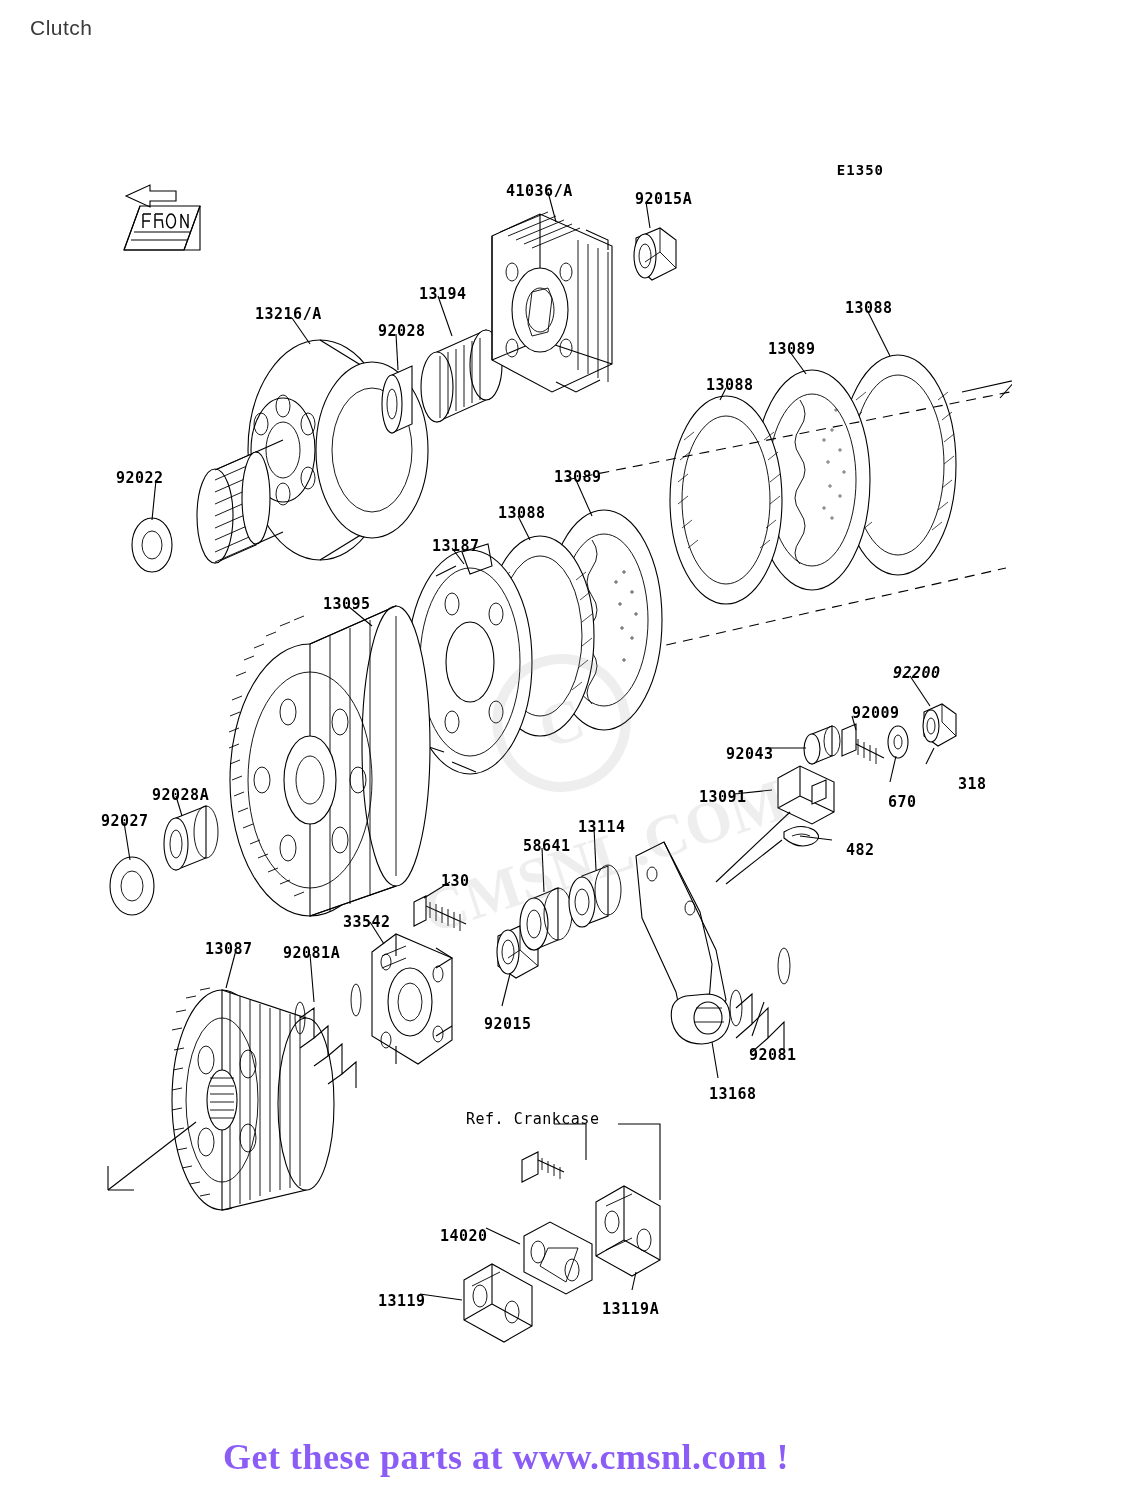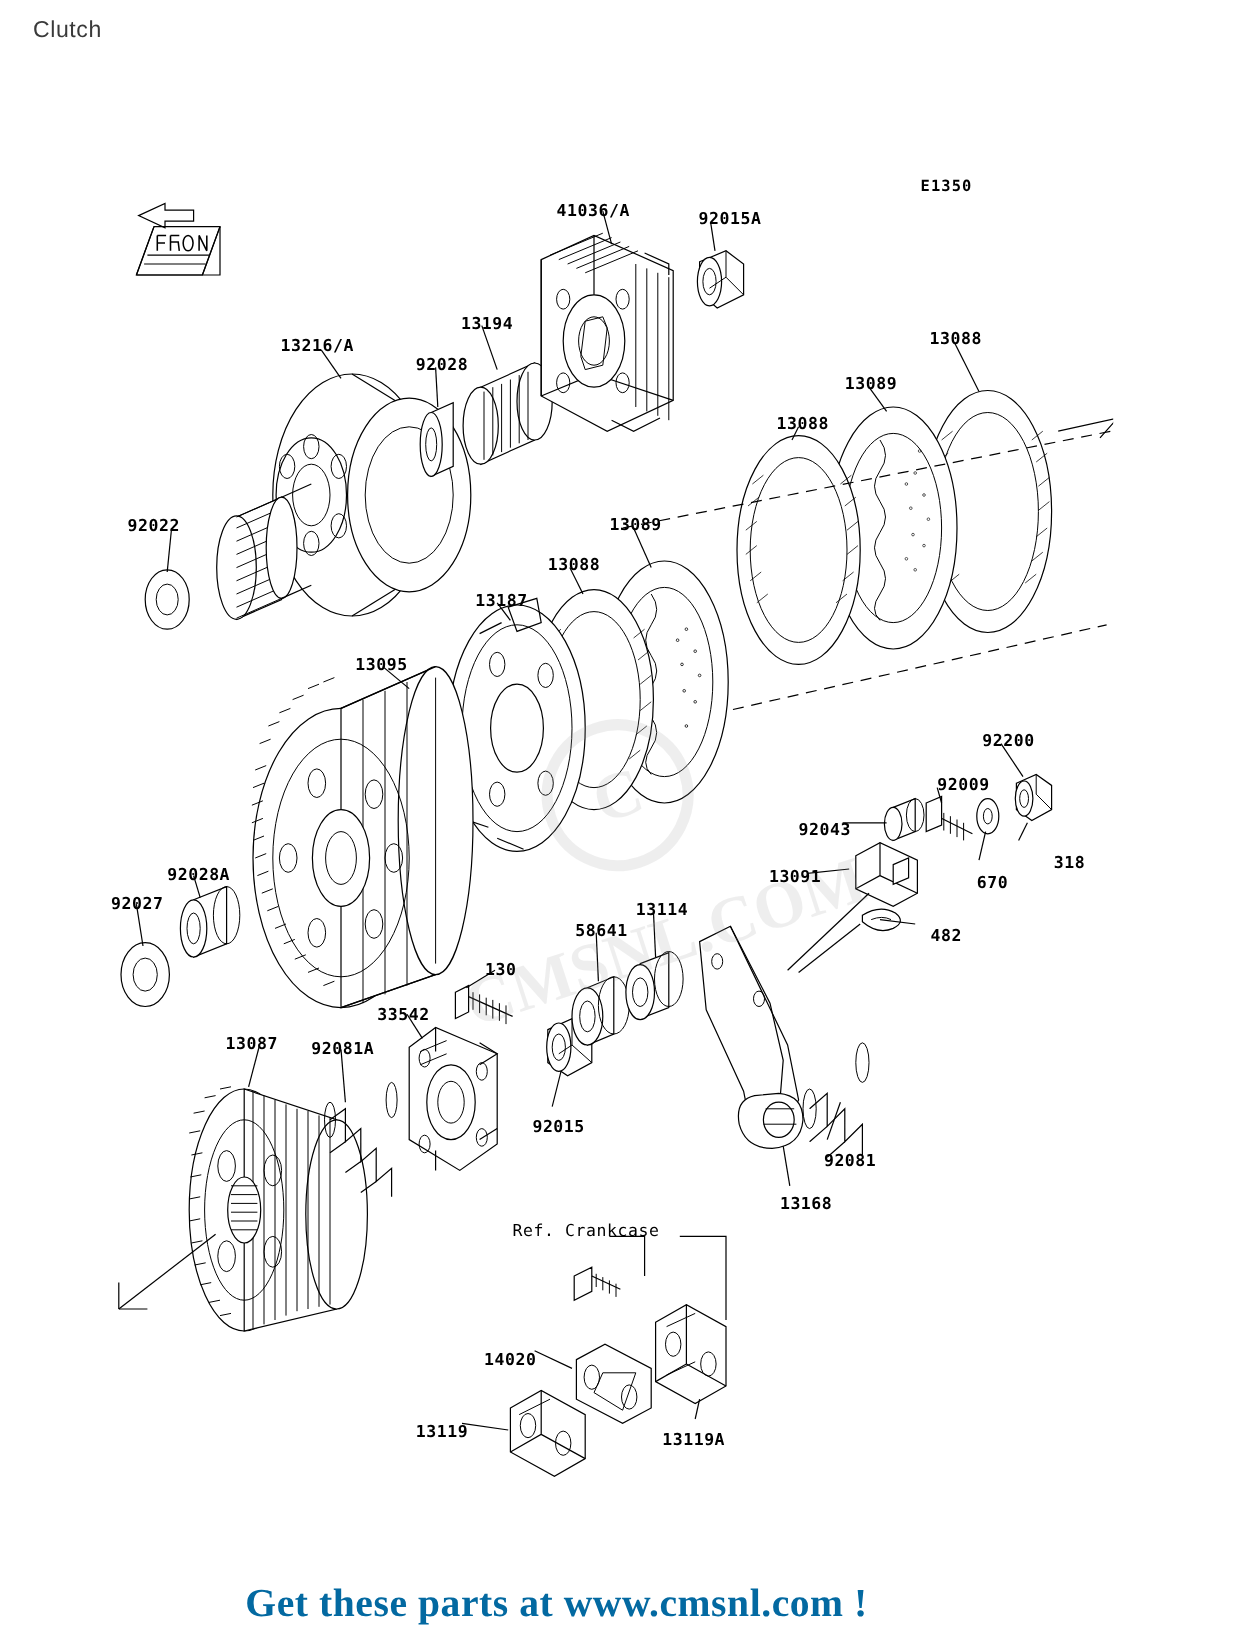--- a/index.html
+++ b/index.html
@@ -53,21 +53,21 @@
   }
   .footer {
     position: absolute;
     left: 0;
     right: 0;
     bottom: 22px;
     text-align: center;
     font-family: "Liberation Serif", serif;
     font-size: 36px;
     font-weight: bold;
-    color: #0369a1;
+    color: #8b5cf6;
     letter-spacing: 0.5px;
   }
   .watermark {
     position: absolute;
     left: 340px;
     top: 600px;
     width: 480px;
     height: 360px;
     pointer-events: none;
     opacity: 0.16;
@@ -528,21 +528,21 @@
       <div class="callout" style="left: 255px; top: 305px;">13216/A</div>
       <div class="callout" style="left: 378px; top: 322px;">92028</div>
       <div class="callout" style="left: 845px; top: 299px;">13088</div>
       <div class="callout" style="left: 768px; top: 340px;">13089</div>
       <div class="callout" style="left: 706px; top: 376px;">13088</div>
       <div class="callout" style="left: 116px; top: 469px;">92022</div>
       <div class="callout" style="left: 554px; top: 468px;">13089</div>
       <div class="callout" style="left: 498px; top: 504px;">13088</div>
       <div class="callout" style="left: 432px; top: 537px;">13187</div>
       <div class="callout" style="left: 323px; top: 595px;">13095</div>
-      <div class="callout" style="left: 893px; top: 664px;">92200</div>
+      <div class="callout" style="left: 893px; top: 664px; font-style: italic;">92200</div>
       <div class="callout" style="left: 852px; top: 704px;">92009</div>
       <div class="callout" style="left: 726px; top: 745px;">92043</div>
       <div class="callout" style="left: 930px; top: 775px; margin-left: 28px;">318</div>
       <div class="callout" style="left: 888px; top: 793px;">670</div>
       <div class="callout" style="left: 699px; top: 788px;">13091</div>
       <div class="callout" style="left: 152px; top: 786px;">92028A</div>
       <div class="callout" style="left: 101px; top: 812px;">92027</div>
       <div class="callout" style="left: 578px; top: 818px;">13114</div>
       <div class="callout" style="left: 846px; top: 841px;">482</div>
       <div class="callout" style="left: 523px; top: 837px;">58641</div>

